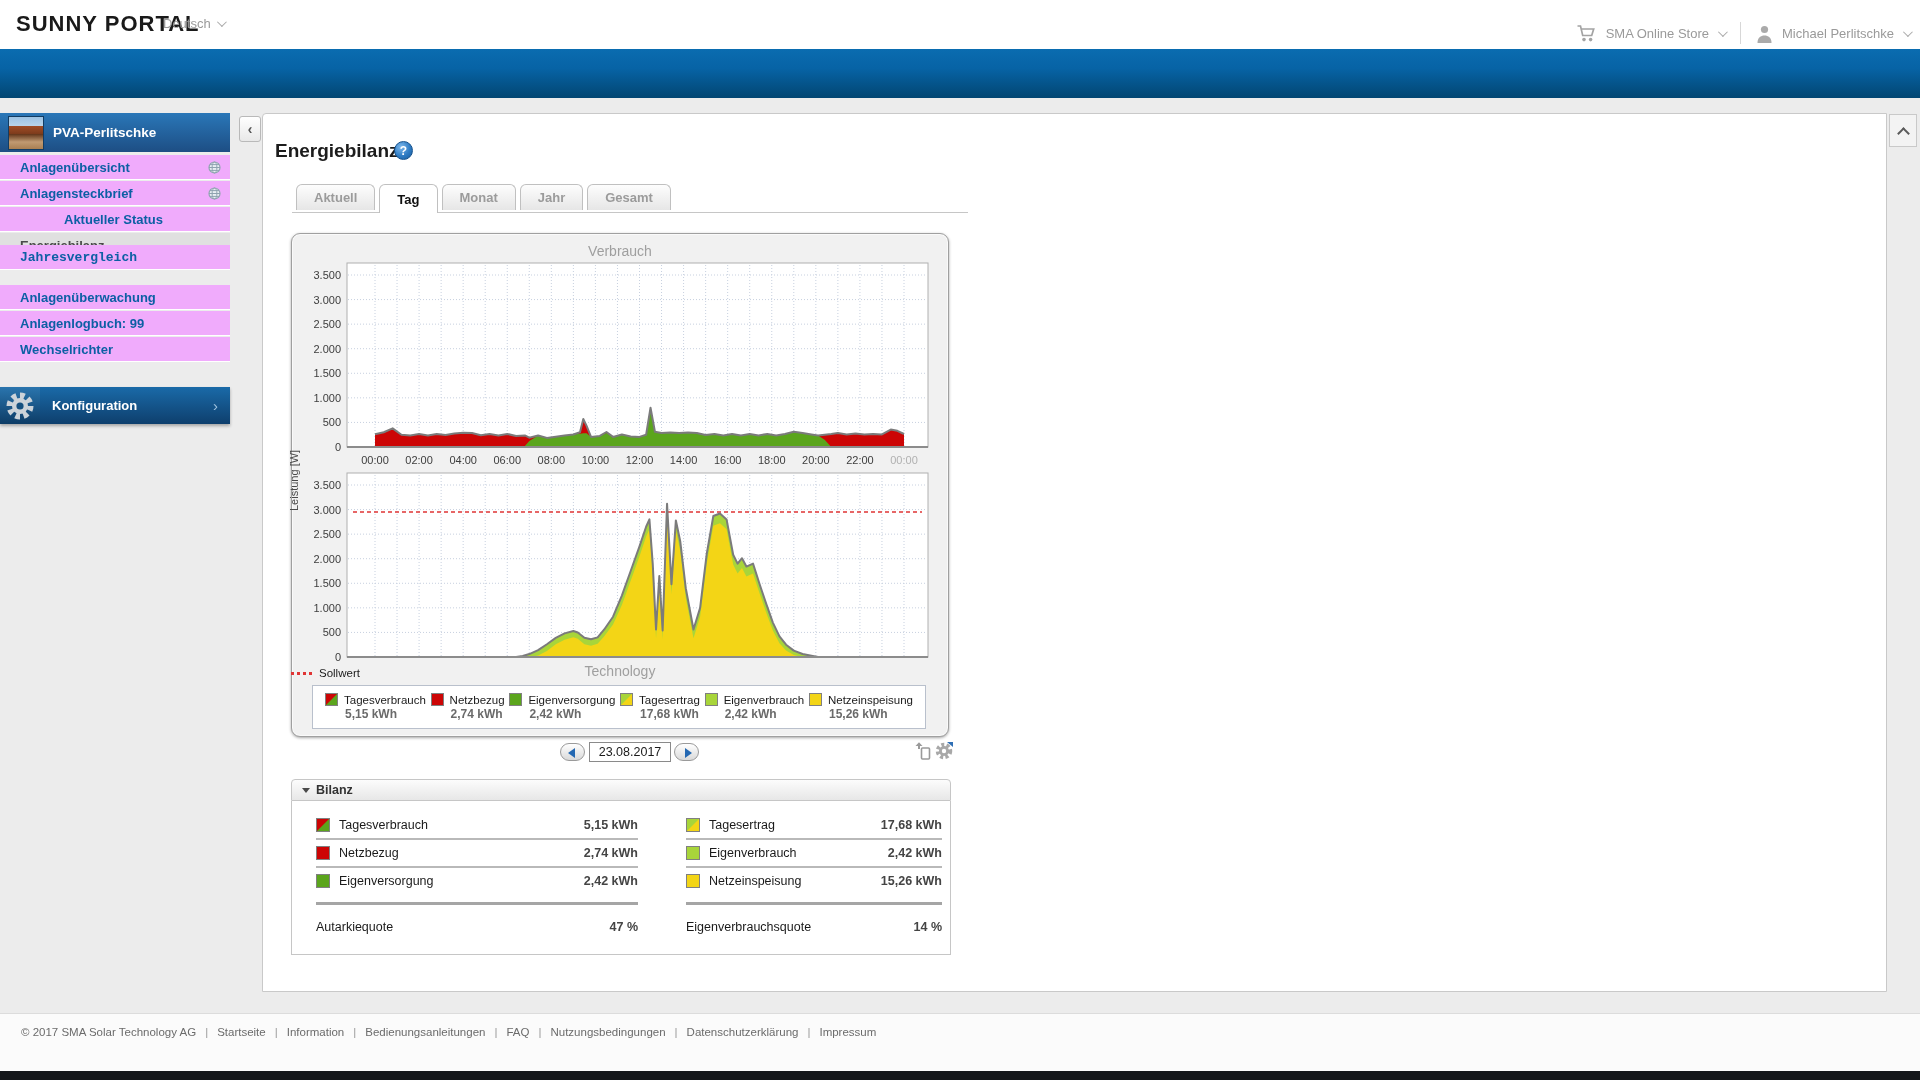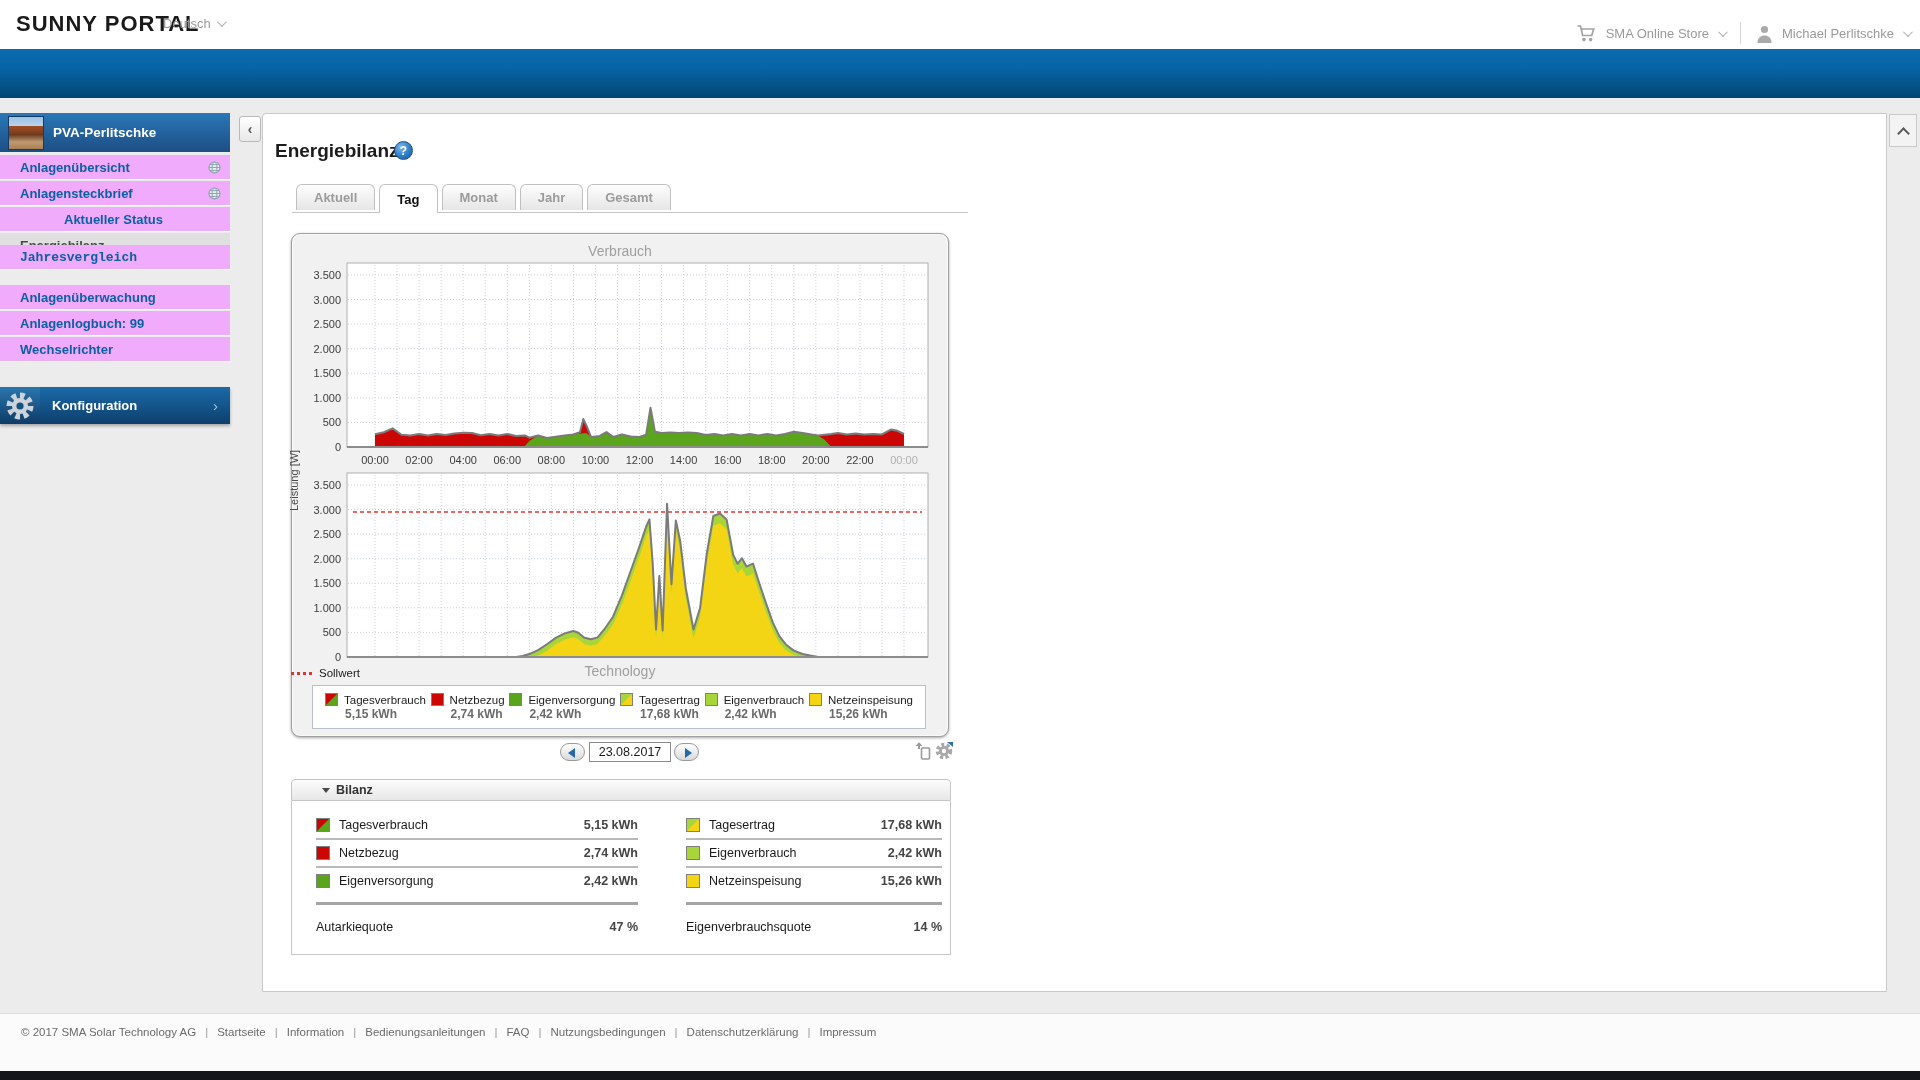--- a/index.html
+++ b/index.html
@@ -98,21 +98,21 @@
   .nav-prev { left:560px; } .nav-prev i { left:7px; border-right:7px solid #2468b2; }
   .nav-next { left:674px; } .nav-next i { left:10px; border-left:7px solid #2468b2; }
   .date-input { position:absolute; left:589px; top:742px; width:82px; height:20px; border:1px solid #8a8a8a;
                 font-family:"Liberation Sans",sans-serif; font-size:12.5px; text-align:center; color:#1a1a1a; }
   .tool-icon { position:absolute; top:741px; cursor:pointer; }
   .ti-export { left:914px; } .ti-gear { left:934px; }
 
   
   .bilanz { position:absolute; left:291px; top:779px; width:660px; }
   .bilanz-head { height:22px; background:linear-gradient(#fcfcfc,#e7e7e7); border:1px solid #c6c6c6;
-                 border-radius:4px 4px 0 0; display:flex; align-items:center; cursor:pointer;padding-left:20px; }
+                 border-radius:4px 4px 0 0; display:flex; align-items:center; cursor:pointer; }
   .bilanz-tri { width:0; height:0; border-left:4px solid transparent; border-right:4px solid transparent;
                 border-top:5px solid #4a4a4a; margin:0 6px 0 10px; }
   .bilanz-title { font-size:12.5px; font-weight:bold; color:#333; }
   .bilanz-body { height:154px; background:#ffffff; border:1px solid #c6c6c6; border-top:none; position:relative; }
   .bcol { position:absolute; top:11px; }
   .bcol-left { left:24px; width:322px; }
   .bcol-right { left:394px; width:256px; }
   .brow { height:26px; display:flex; align-items:center; }
   .brow .swatch { width:14px; height:14px; margin-right:9px; }
   .brow .blabel { font-size:12.5px; color:#1a1a1a; }

